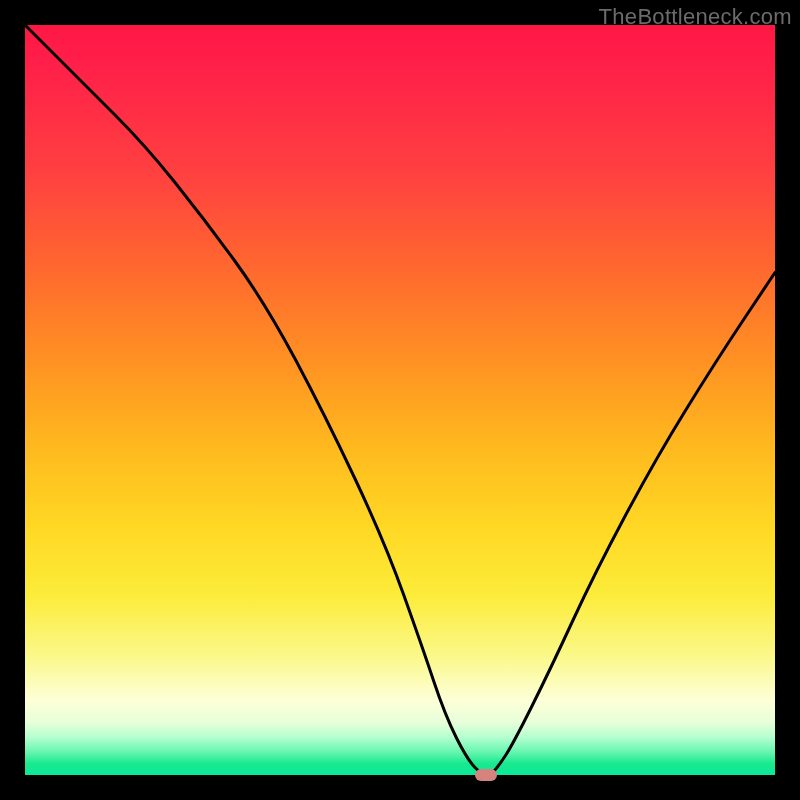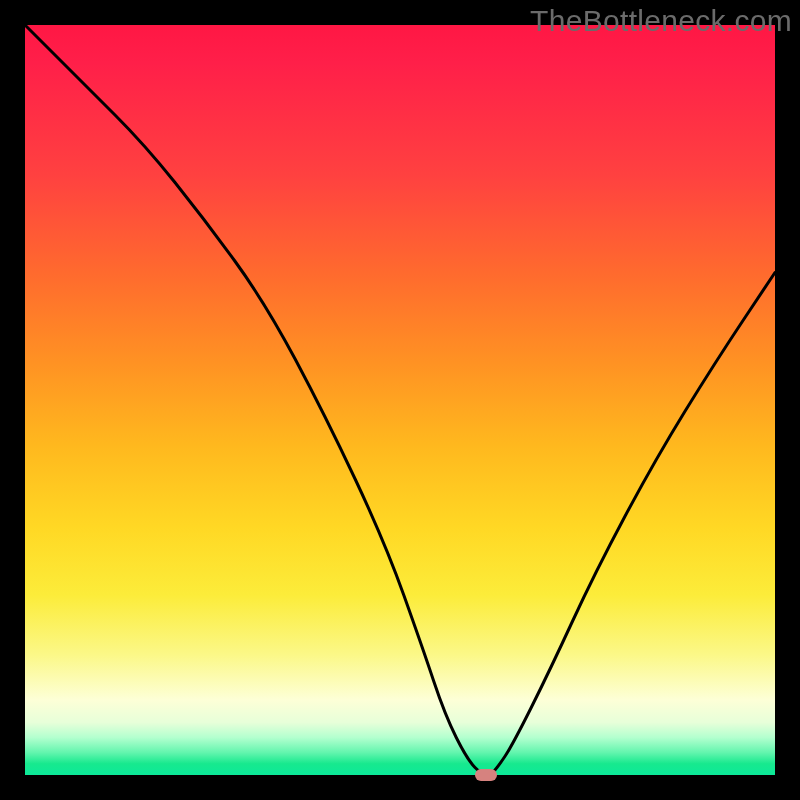--- a/index.html
+++ b/index.html
@@ -42,21 +42,21 @@
       #63f5ae 97%,
       #17e98e 98.5%,
       #0ce999 100%
     );
   }
   .watermark {
     position: absolute;
     top: 4px;
     right: 8px;
     color: #6b6b6b;
-    font-size: 30px;
+    font-size: 22px;
     font-weight: 500;
     letter-spacing: 0.3px;
     user-select: none;
   }
   svg.curve {
     position: absolute;
     left: 0;
     top: 0;
     width: 750px;
     height: 750px;

